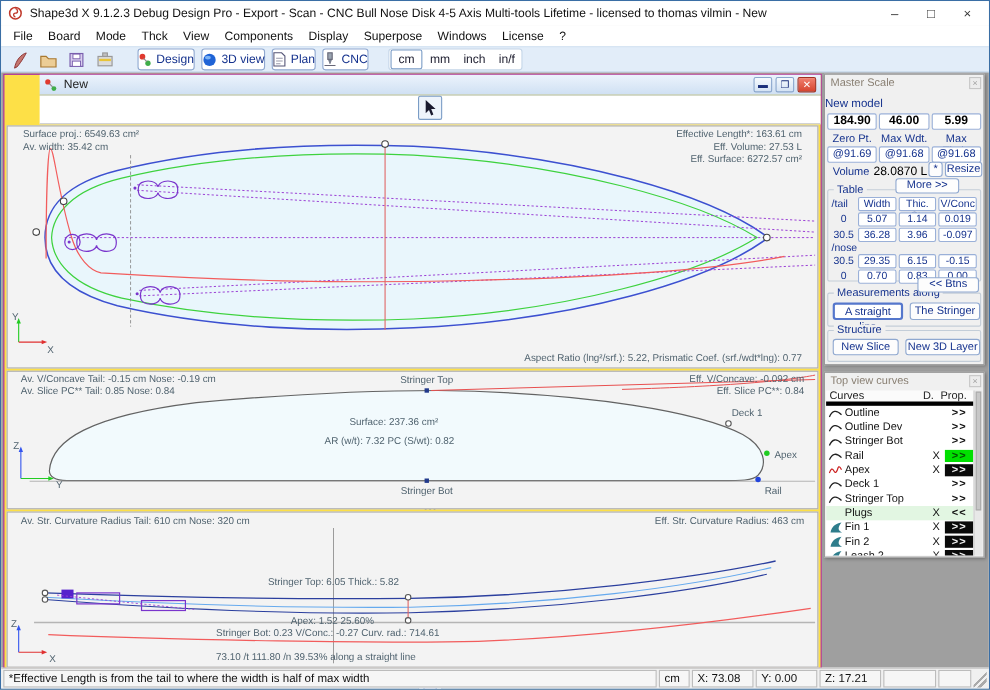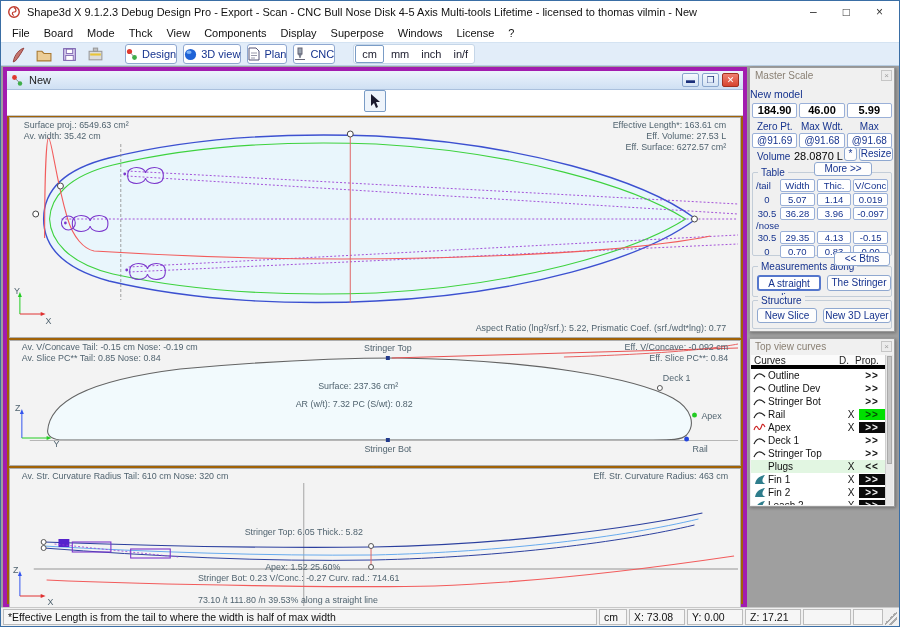--- a/index.html
+++ b/index.html
@@ -16,21 +16,21 @@
 .toolbar { height:24px; background:#e2edf9; border-top:1px solid #d4e3f2; border-bottom:1px solid #b9cfe4; display:flex; align-items:center; padding:0 6px; gap:6px; }
 .appicon { width:20px; height:20px; display:flex; align-items:center; justify-content:center; }
 .tbtn { height:20px; background:#fff; border:1px solid #8fa8d0; border-radius:3px; display:flex; align-items:center; gap:4px; padding:0 0; font-size:11px; color:#16338e; }
 .tgap { width:8px; }
 .units { height:20px; background:#fff; border:1px solid #c5d6e8; border-radius:3px; display:flex; align-items:center; font-size:11px; color:#223; margin-left:12px; }
 .units .u { padding:0 6px; }
 .units .u.sel { border:1px solid #7a9cc6; border-radius:2px; height:18px; line-height:16px; margin:0 1px; }
 
 
 .workspace { position:absolute; top:65px; left:0; right:0; bottom:19px; background:#9f9f9f; }
-.doc { position:absolute; left:2px; top:1px; width:744px; height:541px; background:#a16207; border:4px solid #a21caf; }
+.doc { position:absolute; left:2px; top:1px; width:744px; height:541px; background:#fde047; border:1px solid #a21caf;padding-left:32px; }
 .doc-tb { height:19px; background:linear-gradient(#ecf3fc,#cfe0f3); display:flex; align-items:center; font-size:11px; color:#222; padding:0 4px; gap:5px; border-bottom:1px solid #aac0dd; }
 .doc-btns { margin-left:auto; display:flex; gap:3px; }
 .doc-btn { width:17px; height:14px; border:1px solid #8aa6cc; border-radius:2px; background:linear-gradient(#f6fafd,#d4e3f4); font-size:9px; line-height:12px; text-align:center; color:#1a2f7a; }
 .doc-btn.close { background:linear-gradient(#f08070,#d64530); border-color:#a03020; color:#fff; }
 .doc-toolbar { height:26px; background:#fff; display:flex; align-items:center; padding:0 3px; gap:1px; border-bottom:1px solid #c8c8c8; font-size:11px;flex-direction:column; }
 .icon { width:22px; height:22px; display:flex; align-items:center; justify-content:center; flex:none; }
 .icon.active { border:1px solid #7a9cc6; border-radius:2px; background:#eef4fb; }
 .scale11 { font-size:11px; font-weight:bold; color:#222; padding:0 4px; }
 .kbsteps { margin-left:auto; color:#222; }
 .autobtn { height:18px; border:1px solid #9aa6b5; border-radius:3px; background:#fdfdfd; padding:0 10px; font-size:11px; color:#222; line-height:16px; margin:0 8px 0 4px; }
@@ -509,21 +509,21 @@
 
           <div class="rl">30.5</div>
           <div class="num">36.28</div>
           <div class="num">3.96</div>
           <div class="num">-0.097</div>
 
           <div class="rl left" style="height:9px;line-height:9px;grid-column:1 / 5;">/nose</div>
 
           <div class="rl">30.5</div>
           <div class="num">29.35</div>
-          <div class="num">4.13</div>
+          <div class="num">6.15</div>
           <div class="num">-0.15</div>
 
           <div class="rl">0</div>
           <div class="num">0.70</div>
           <div class="num">0.83</div>
           <div class="num">0.00</div>
         </div>
       </div>
 
       <span class="msbtn" style="top:184px;left:84px;width:56px;height:14px;line-height:12px;z-index:2;">&lt;&lt; Btns</span>

